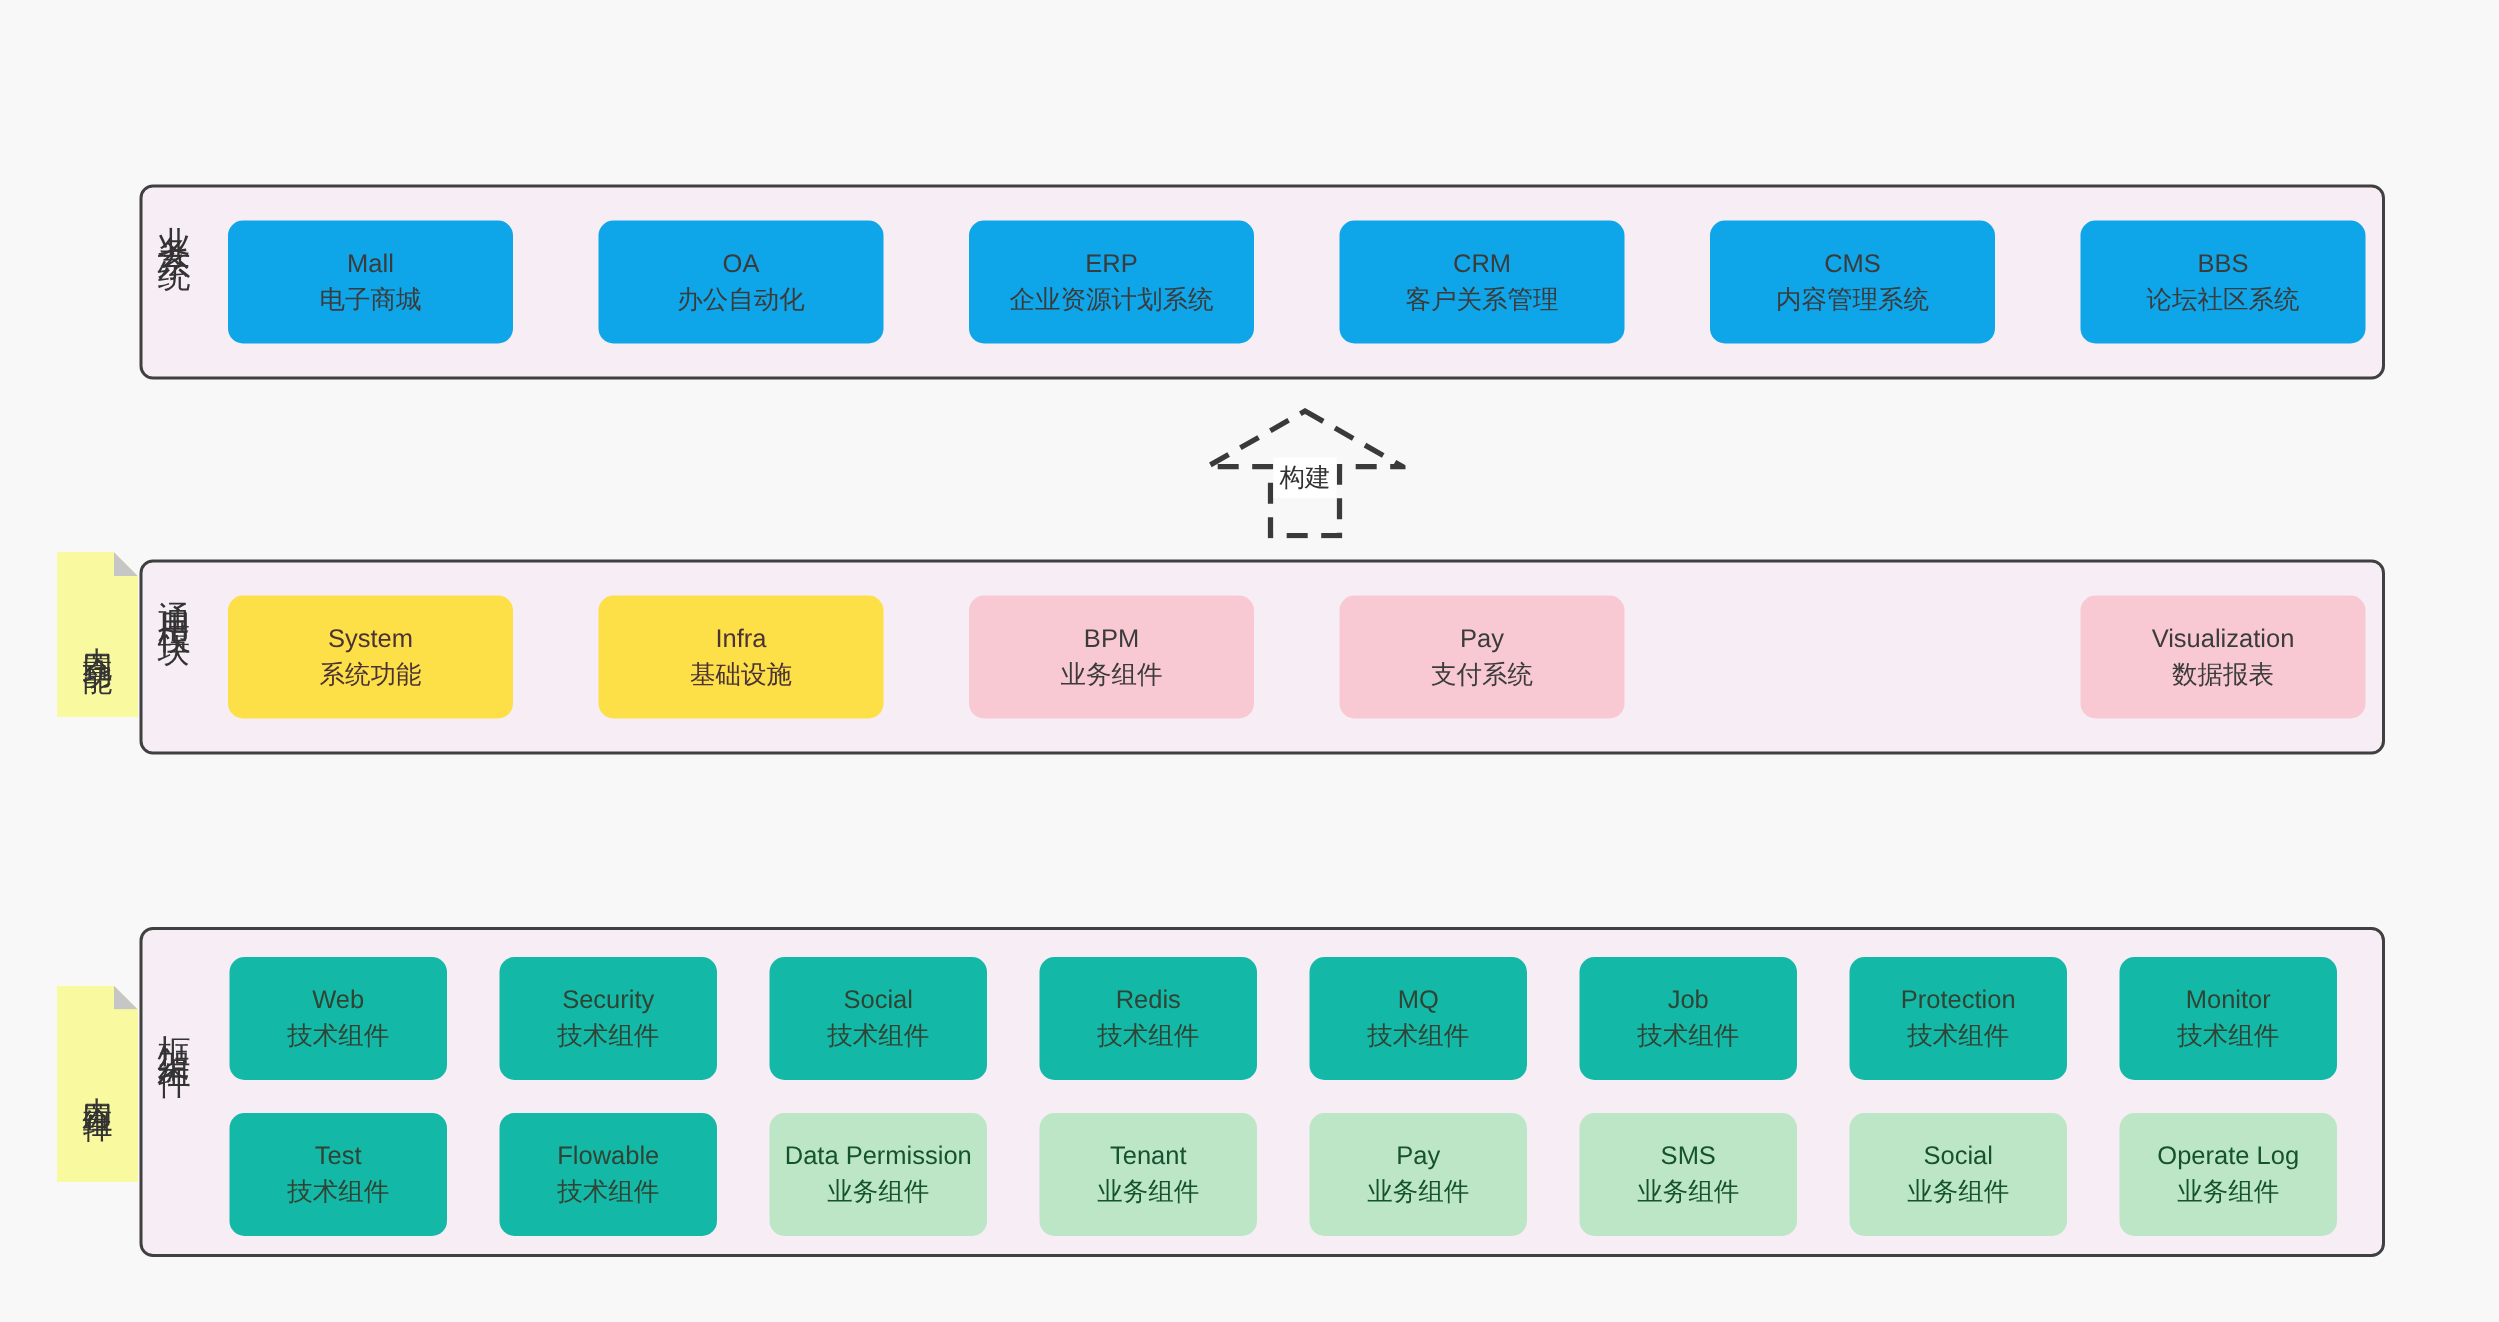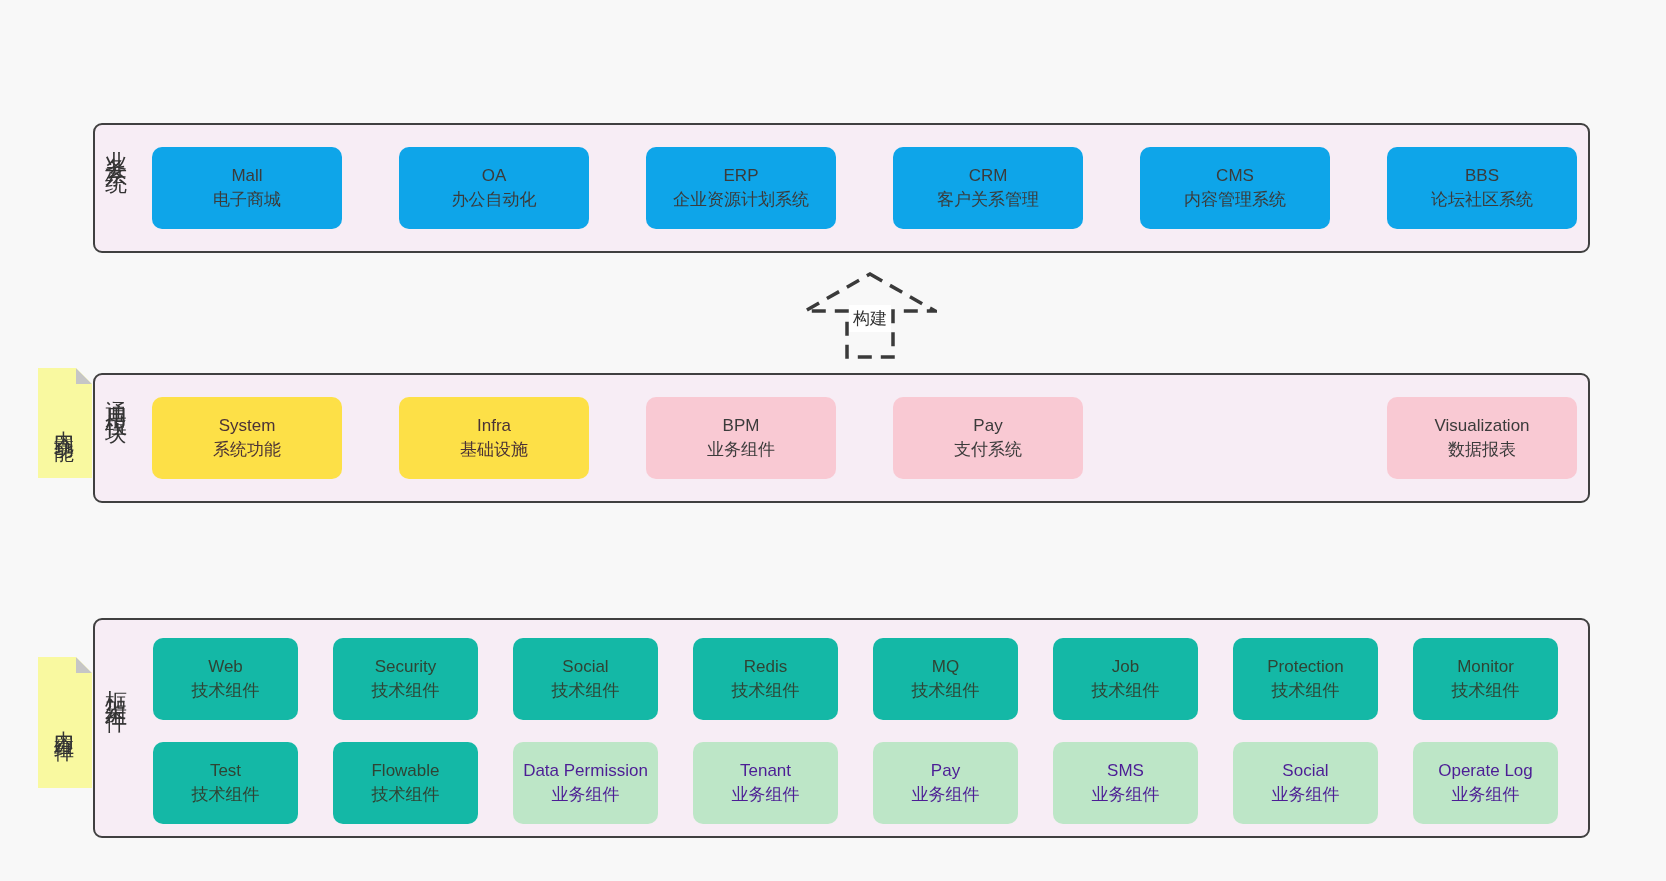--- a/index.html
+++ b/index.html
@@ -40,21 +40,21 @@
     display:flex;flex-direction:column;align-items:center;justify-content:center;
     font-size:17px;line-height:1.4;color:#3b3b3b;text-align:center;z-index:2;
     padding:0 4px;box-sizing:border-box;
   }
   .b6{width:190px}
   .b8{width:145px}
   .blue{background:#0ea5e9}
   .red{background:#fde047;color:#4a3236}
   .pink{background:#f9c9d3}
   .green{background:#14b8a6;color:#2f4434}
-  .lightgreen{background:#bde6c7;color:#4c1d95}
+  .lightgreen{background:#bde6c7;color:#14532d}
 
   .t1{top:147px}
   .t2{top:397px}
   .t3{top:638px}
   .t4{top:742px}
   .c6-1{left:152px}.c6-2{left:399px}.c6-3{left:646px}.c6-4{left:893px}.c6-5{left:1140px}.c6-6{left:1387px}
   .c8-1{left:153px}.c8-2{left:333px}.c8-3{left:513px}.c8-4{left:693px}.c8-5{left:873px}.c8-6{left:1053px}.c8-7{left:1233px}.c8-8{left:1413px}
 
   
   .sticky{

